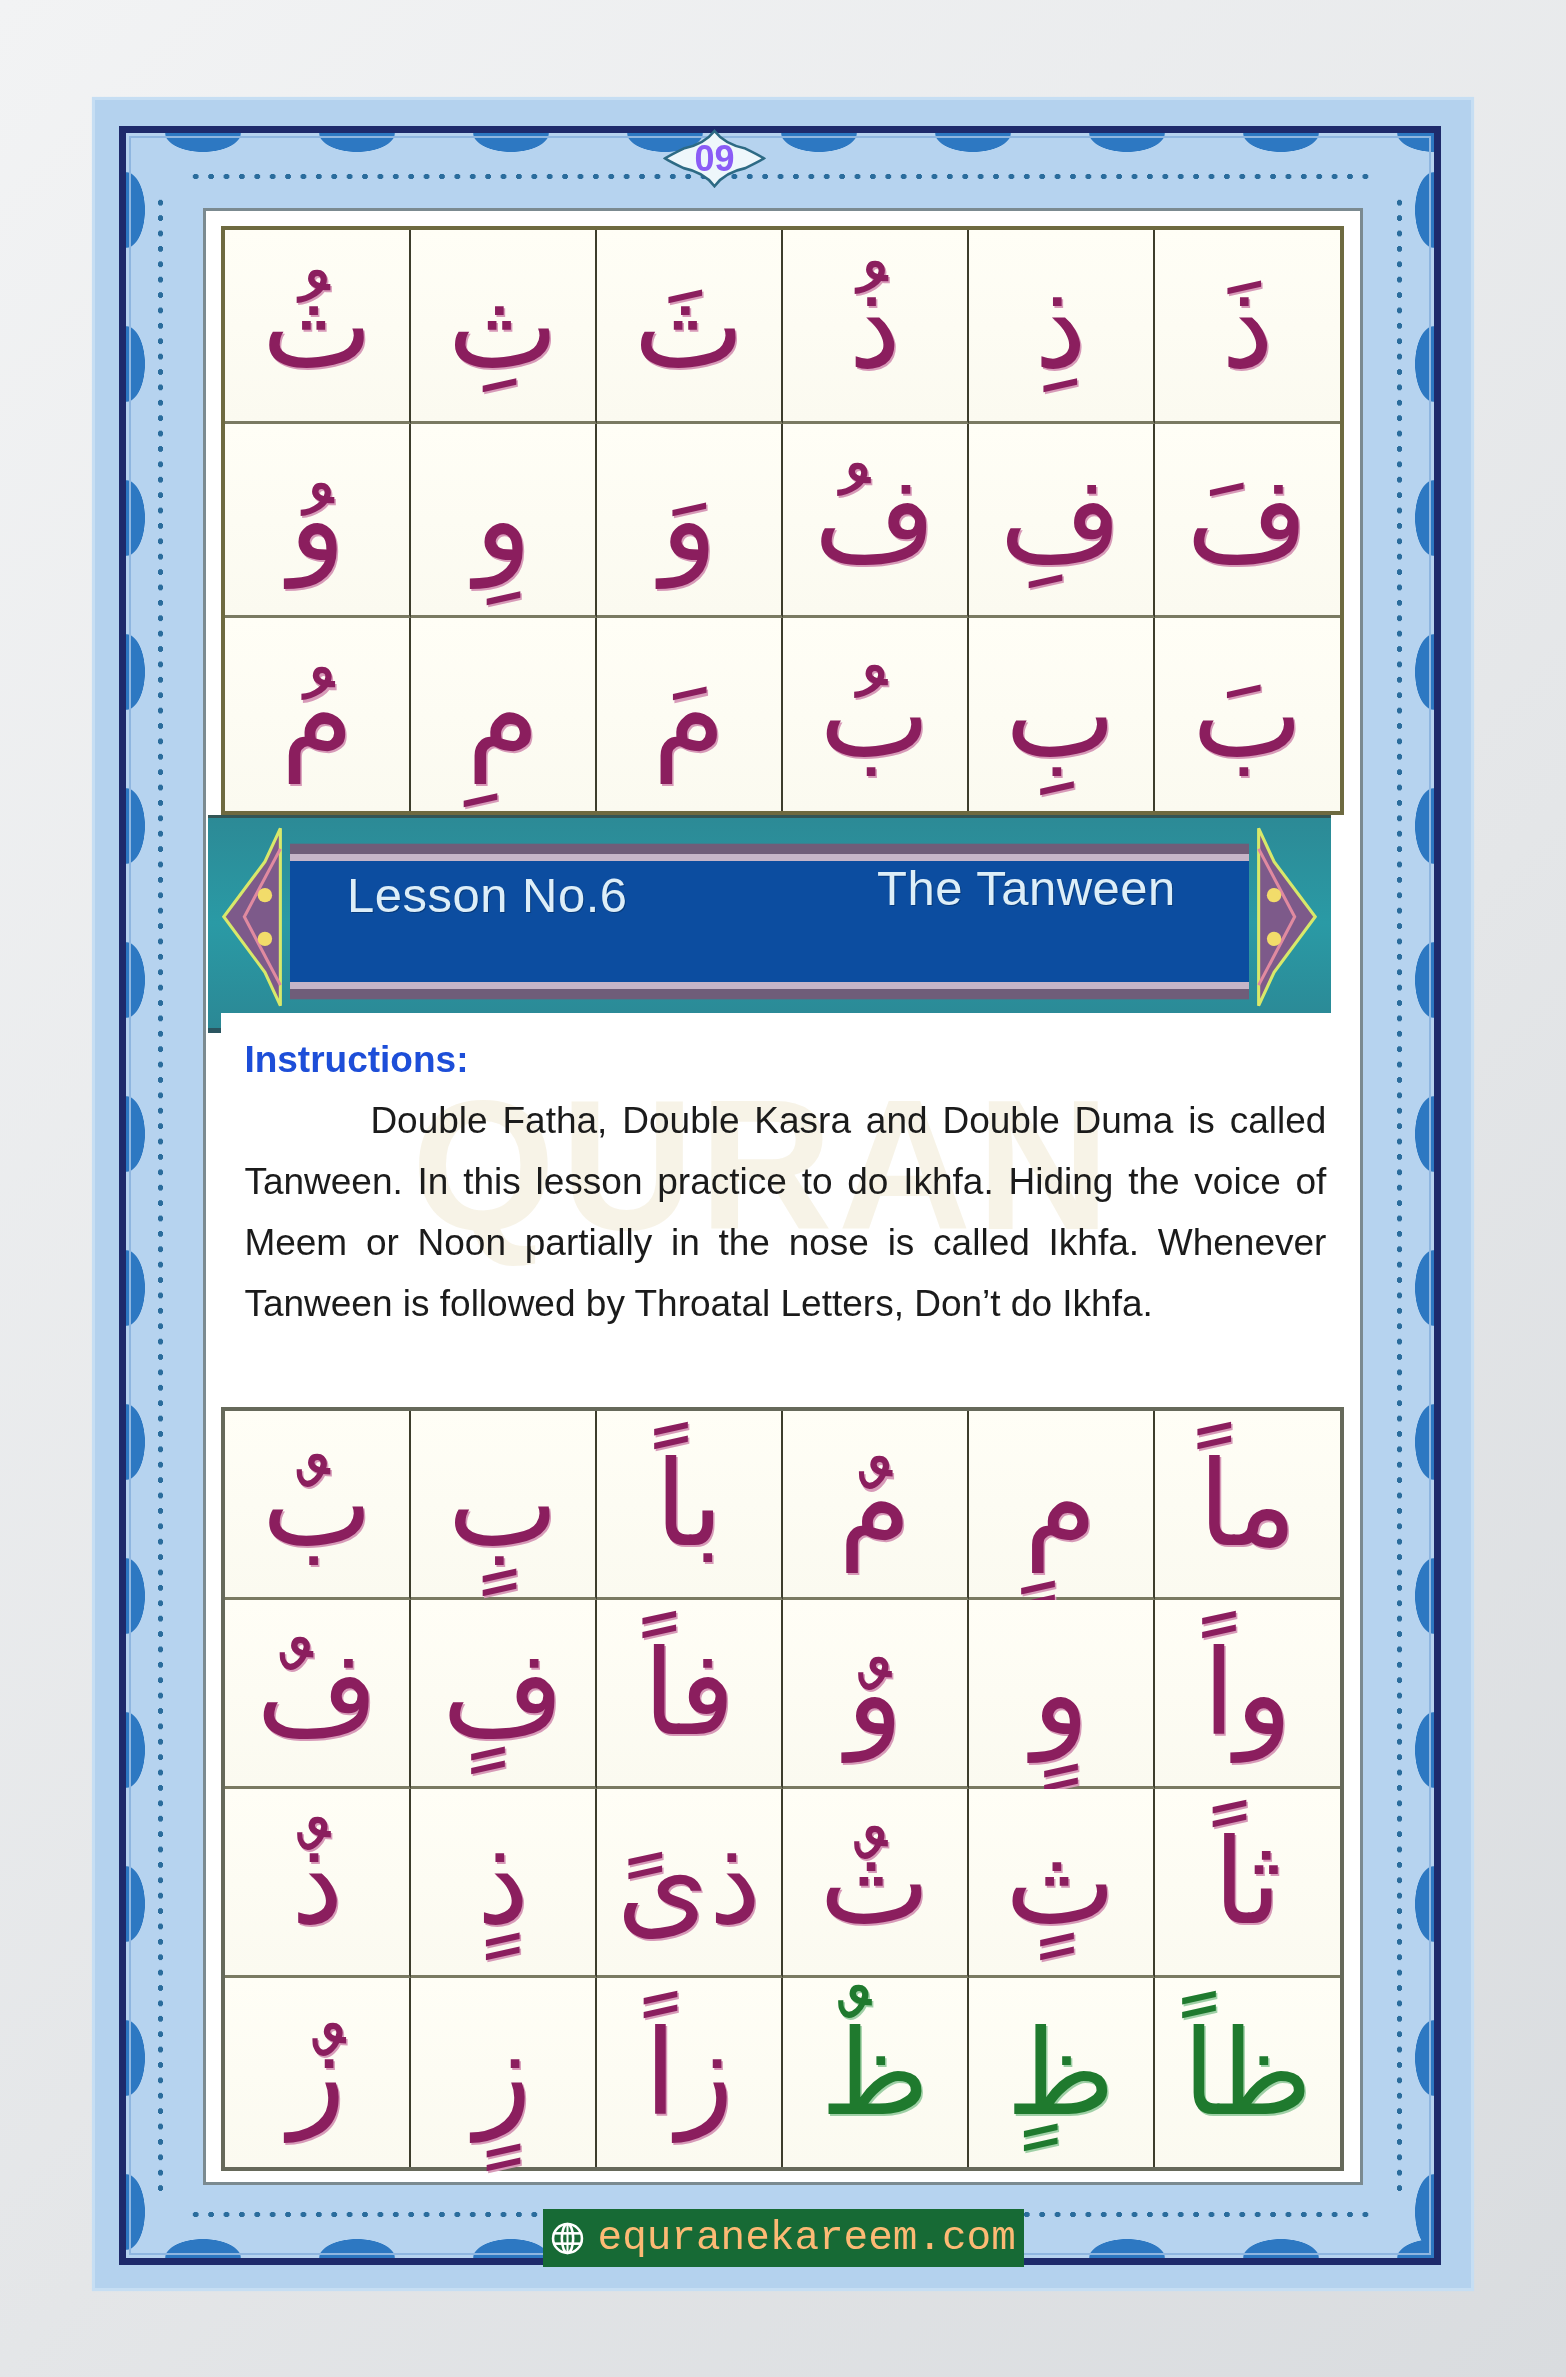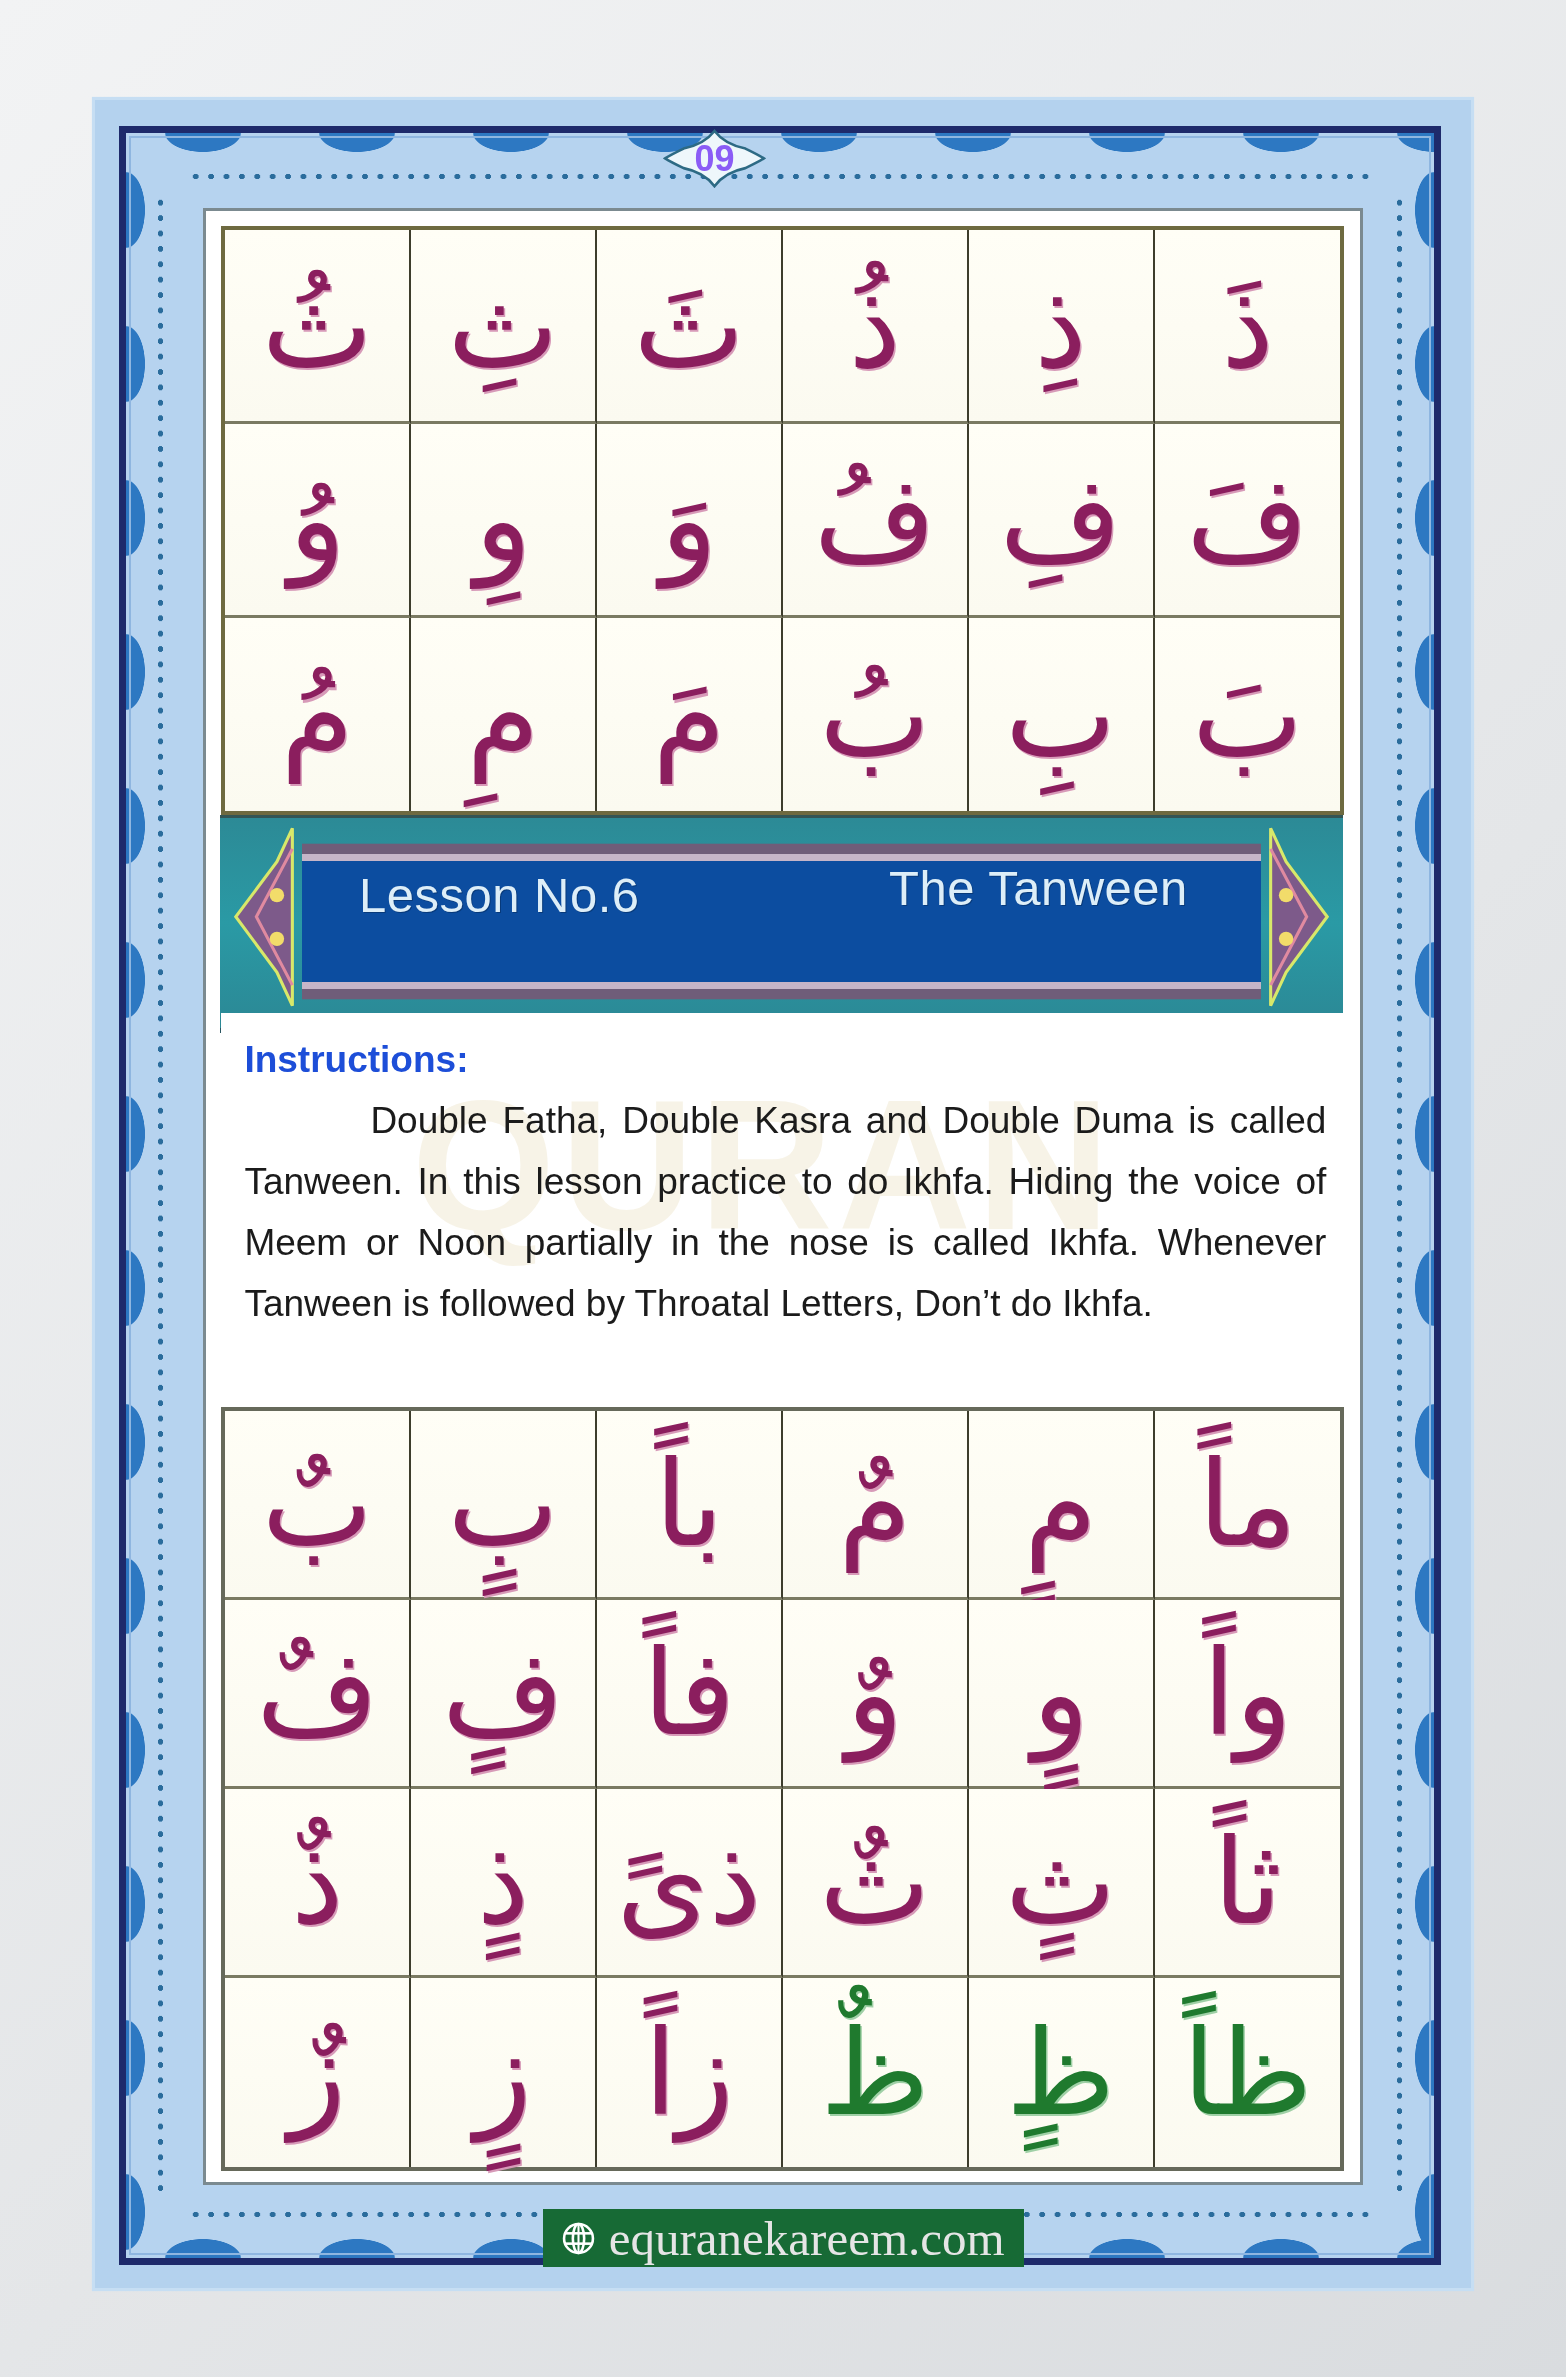--- a/index.html
+++ b/index.html
@@ -72,21 +72,21 @@
   .grid-top .cell:nth-last-child(-n+6),
   .grid-bottom .cell:nth-last-child(-n+6) { border-bottom:none; }
   .letter {
     font-family:"DejaVu Sans", sans-serif; font-size:118px; line-height:1;
     color:#8b1e5e; text-shadow:1.5px 2.1px 0 #d79ab8;
   }
   .letter.green { color:#1f7a2e; text-shadow:1.5px 2.1px 0 #9fd0a6; }
   .letter .tanween { color:#e08a2a; text-shadow:1px 1px 0 #f4c27a; }
 
   .banner {
-    position:absolute; left:14px; top:604px; width:1123px; height:218px;
+    position:absolute; left:2px; top:604px; width:1123px; height:218px;
     background:linear-gradient(180deg,#2c8a96 0%,#2a9aa5 50%,#2b8895 100%);
     border-top:3.1px solid #355; border-bottom:5.1px solid #2a5560;
     box-sizing:border-box;
   }
   .banner-inner {
     position:absolute; left:82px; right:82px; top:36px; height:121px;
     background:#0c4da0;
     border-top:7.2px solid #c6b5c8; border-bottom:7.2px solid #c6b5c8;
     box-shadow:0 -10.3px 0 0 #6f5d79, 0 10.3px 0 0 #6f5d79;
   }
@@ -125,21 +125,21 @@
     color:rgba(150,150,150,0.25); letter-spacing:7.2px; z-index:1;
   }
 
   .footer-badge {
     position:absolute; left:543px; top:2209px; width:481px; height:58px;
     background:#176a35; display:flex; align-items:center; justify-content:center;
     gap:13.4px; z-index:3; cursor:pointer;
   }
   .footer-badge .globe { width:33px; height:33px; }
   .footer-url {
-    font-family:Liberation Serif, serif; font-size:49px; color:#e5e5e5;
+    font-family:Liberation Mono, monospace; font-size:41px; color:#fdba74;
   }
 </style>
 </head>
 <body>
 
 <div class="page">
   <div class="frame">
     <div class="dots-top"></div>
     <div class="dots-bottom"></div>
     <div class="dots-left"></div>

